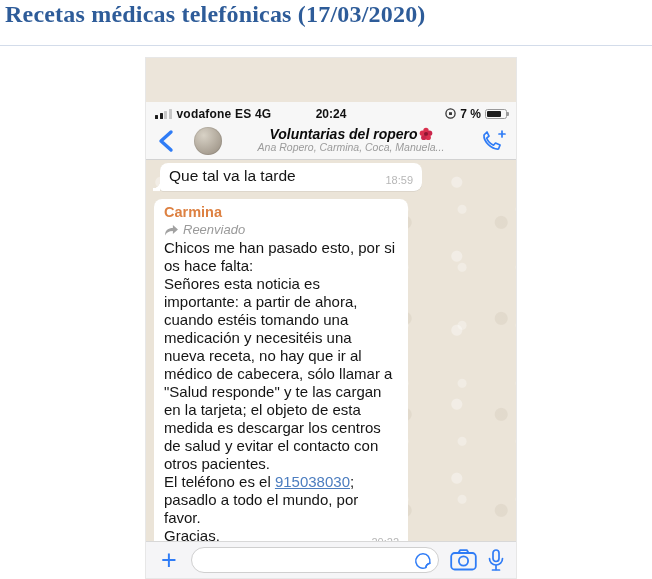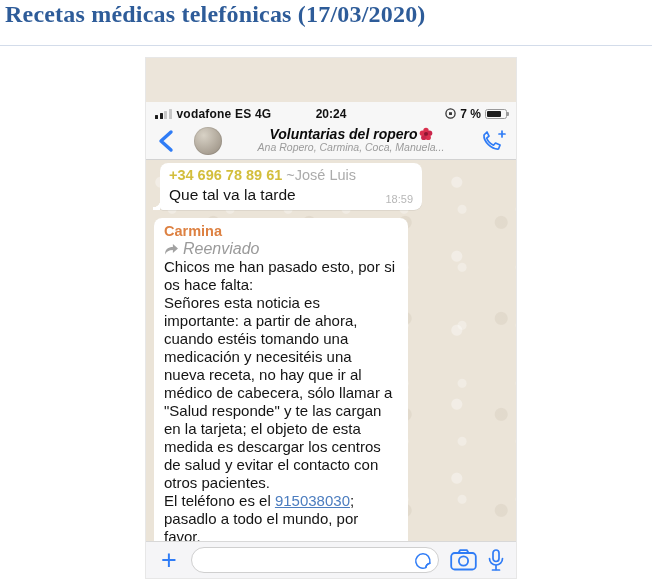--- a/index.html
+++ b/index.html
@@ -72,21 +72,21 @@
   .row-sender { font-size:14.5px; line-height:19px; white-space:nowrap; }
   .sender-phone { color:#d3be3c; font-weight:bold; }
   .sender-alias { color:#ababab; }
   .b1-body { font-size:15.5px; color:#141414; line-height:20px; padding-right:48px; }
   .msg-time { position:absolute; right:9px; bottom:5px; font-size:11px; color:#b7b7b7; }
 
   .b2 { margin-top:8px; padding:4px 26px 8px 10px; width:254px; }
   .sender-name { font-size:14.5px; font-weight:bold; color:#dd8142; line-height:18px; }
   .fwd-row { display:flex; align-items:center; gap:4px; height:17px; }
   .fwd-row svg { flex:0 0 auto; }
-  .fwd-label { font-size:16px; font-style:italic; color:#9a9a9a; }
+  .fwd-label { font-size:13px; font-style:italic; color:#9a9a9a; }
   .b2-body { font-size:15px; line-height:18px; color:#141414; white-space:pre-wrap;
              width:232px; margin-top:1px; }
   .phone-link { color:#4c7dbf; text-decoration:underline; cursor:pointer; }
 
   
   .composer { flex:0 0 37px; background:#f5f5f7; border-top:1px solid #d8d8d8;
               display:flex; align-items:center; padding:0 12px; gap:11px; }
   .plus-btn { color:#2f7cf6; font-size:27px; font-weight:300; line-height:24px;
               width:22px; text-align:center; cursor:pointer; }
   .field { flex:1 1 auto; height:26px; background:#fff; border:1px solid #cfcfcf;
@@ -148,24 +148,20 @@
           <path d="M4 6c-.6 6.5 7.5 14.5 14.5 14l1.6-4-4.6-2-2 2.2c-3-1.4-5.6-4-6.8-7l2.3-2L7 3z" fill="none" stroke="#2f7cf6" stroke-width="1.7" stroke-linejoin="round"></path>
           <line x1="19" y1="5" x2="25" y2="5" stroke="#2f7cf6" stroke-width="1.7" stroke-linecap="round"></line>
           <line x1="22" y1="2" x2="22" y2="8" stroke="#2f7cf6" stroke-width="1.7" stroke-linecap="round"></line>
         </svg>
       </div>
     </div>
 
     <div class="chat">
 
       <div class="bubble b1">
-        <div class="row-sender">
-          <span class="sender-phone">+34 696 78 89 61</span>
-          <span class="sender-alias">~José Luis</span>
-        </div>
         <div class="b1-body">Que tal va la tarde</div>
         <span class="msg-time">18:59</span>
       </div>
 
       <div class="bubble b2">
         <div class="sender-name">Carmina</div>
         <div class="fwd-row">
           <svg width="15" height="12" viewBox="0 0 16 13">
             <path d="M9.5 1.2 15 6 9.5 10.8V7.6C5 7.6 2.6 9.4 1 12.4 1 6.4 4.5 4.2 9.5 4.2Z" fill="#a2a2a2"></path>
           </svg>

